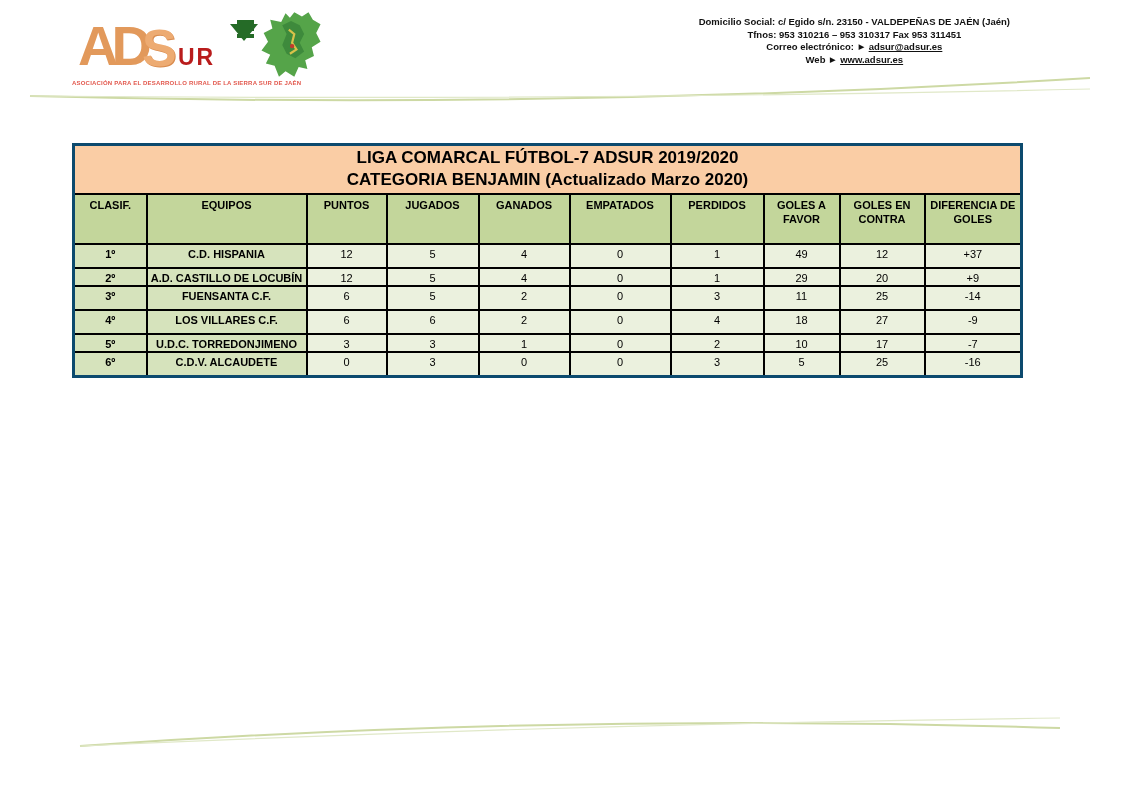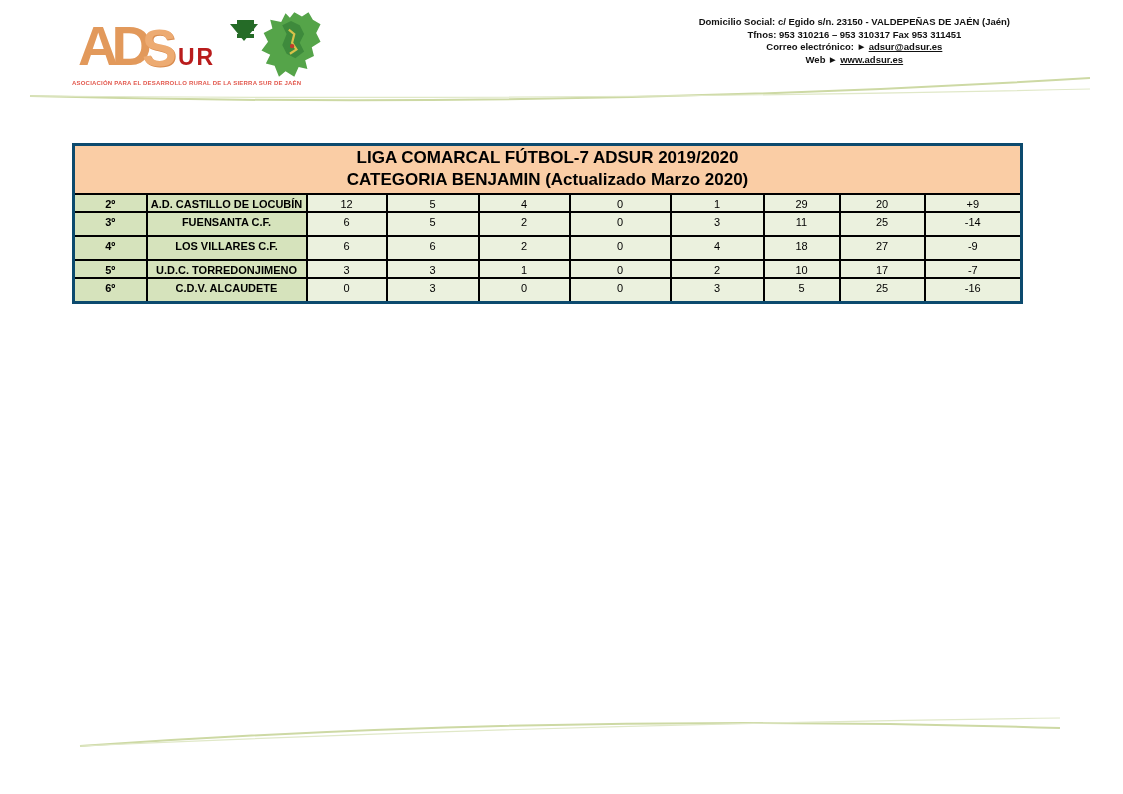--- a/index.html
+++ b/index.html
@@ -135,20 +135,44 @@
         <col style="width:85px">
       <col style="width:97px">
     </colgroup>
     <tbody>
         <tr>
       <td class="title-cell" colspan="10">
         <div>LIGA COMARCAL FÚTBOL-7 ADSUR 2019/2020</div>
         <div>CATEGORIA BENJAMIN (Actualizado Marzo 2020)</div>
       </td>
     </tr>
+    <tr>
+      <th class="head-cell">CLASIF.</th>
+      <th class="head-cell">EQUIPOS</th>
+      <th class="head-cell">PUNTOS</th>
+      <th class="head-cell">JUGADOS</th>
+      <th class="head-cell">GANADOS</th>
+      <th class="head-cell">EMPATADOS</th>
+      <th class="head-cell">PERDIDOS</th>
+      <th class="head-cell">GOLES A FAVOR</th>
+      <th class="head-cell">GOLES EN CONTRA</th>
+      <th class="head-cell">DIFERENCIA DE GOLES</th>
+    </tr>
+    <tr class="h24">
+      <td class="label-cell">1º</td>
+      <td class="label-cell">C.D. HISPANIA</td>
+      <td class="value-cell">12</td>
+      <td class="value-cell">5</td>
+      <td class="value-cell">4</td>
+      <td class="value-cell">0</td>
+      <td class="value-cell">1</td>
+      <td class="value-cell">49</td>
+      <td class="value-cell">12</td>
+      <td class="value-cell">+37</td>
+    </tr>
     <tr class="h32">
       <td class="label-cell">2º</td>
       <td class="label-cell">A.D. CASTILLO DE LOCUBÍN</td>
       <td class="value-cell">12</td>
       <td class="value-cell">5</td>
       <td class="value-cell">4</td>
       <td class="value-cell">0</td>
       <td class="value-cell">1</td>
       <td class="value-cell">29</td>
       <td class="value-cell">20</td>

